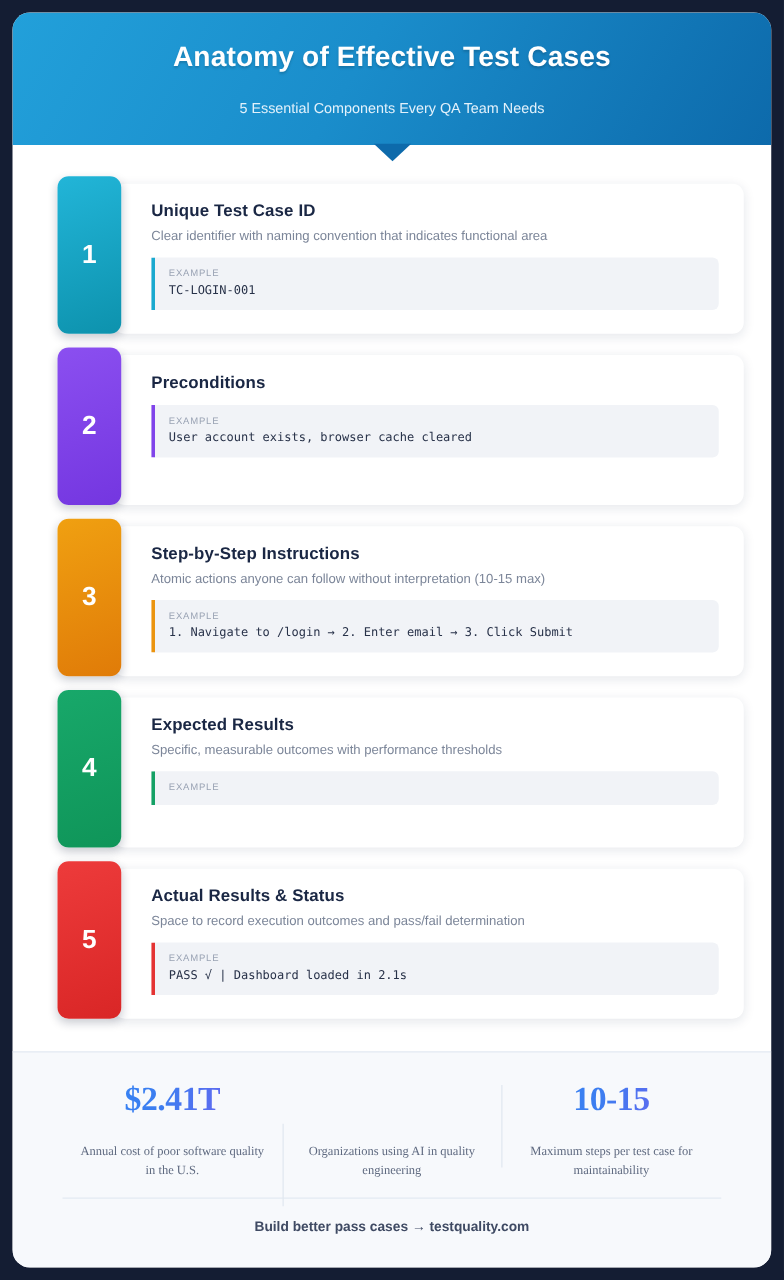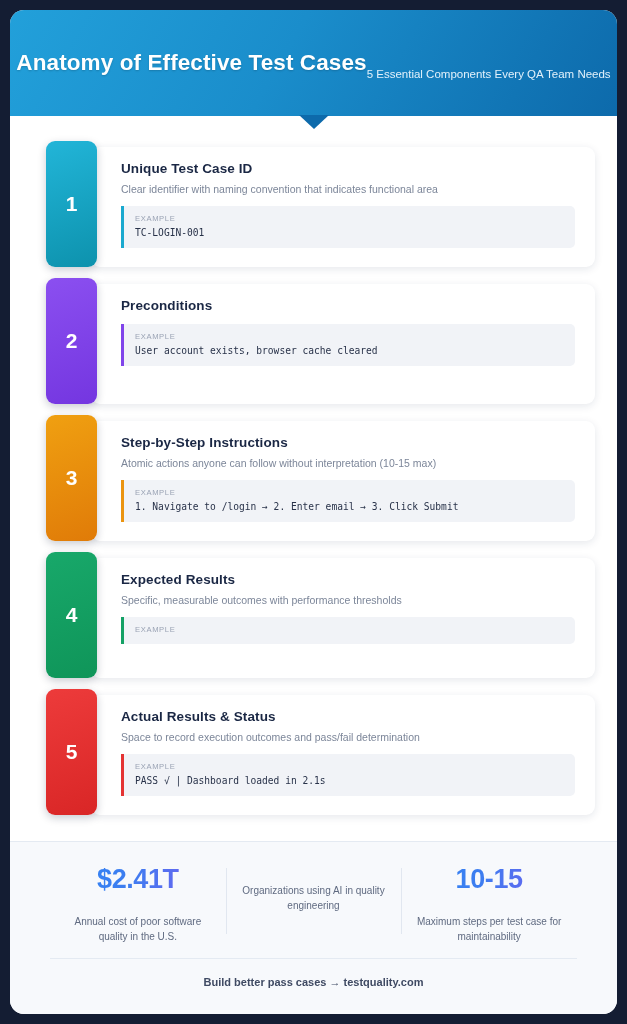--- a/index.html
+++ b/index.html
@@ -30,20 +30,21 @@
     display: flex;
     flex-direction: column;
   }
 
   
   .header {
     position: relative;
     height: 106px;
     background: linear-gradient(120deg, #22a0da 0%, #1a8dcb 45%, #0d6aab 100%);
     display: flex;
+    flex-direction: column;
     align-items: center;
     justify-content: center;
     flex: 0 0 auto;
   }
   .header-title {
     color: #ffffff;
     font-size: 22.5px;
     font-weight: bold;
     letter-spacing: 0.1px;
     text-align: center;
@@ -146,23 +147,24 @@
   .stats-section {
     margin-top: 9px;
     flex: 1;
     background: #f7f9fc;
     border-top: 1px solid #e4eaf2;
     display: flex;
     flex-direction: column;
   }
   .stats-row {
     display: flex;
-    align-items: flex-start;
+    align-items: flex-end;
     justify-content: center;
     padding: 22px 40px 0 40px;
+    font-family: Liberation Serif, serif;
   }
   .stat {
     width: 33.33%;
     text-align: center;
     padding: 0 10px;
     position: relative;
   }
   .stat + .stat::before {
     content: "";
     position: absolute;

